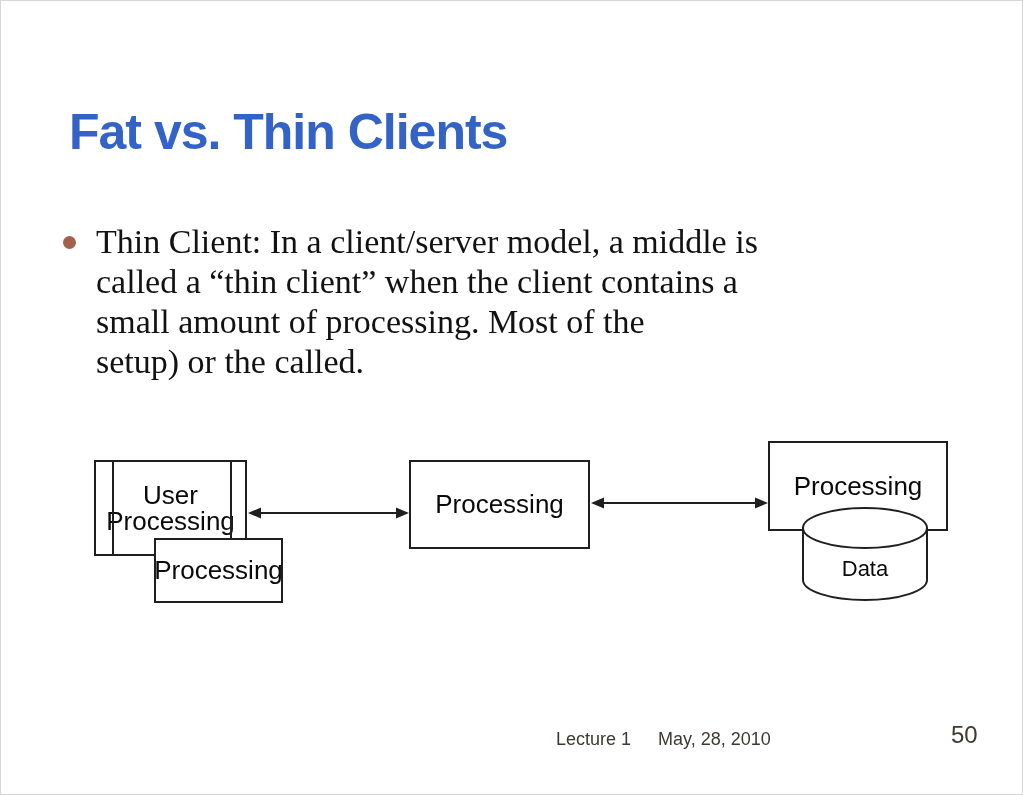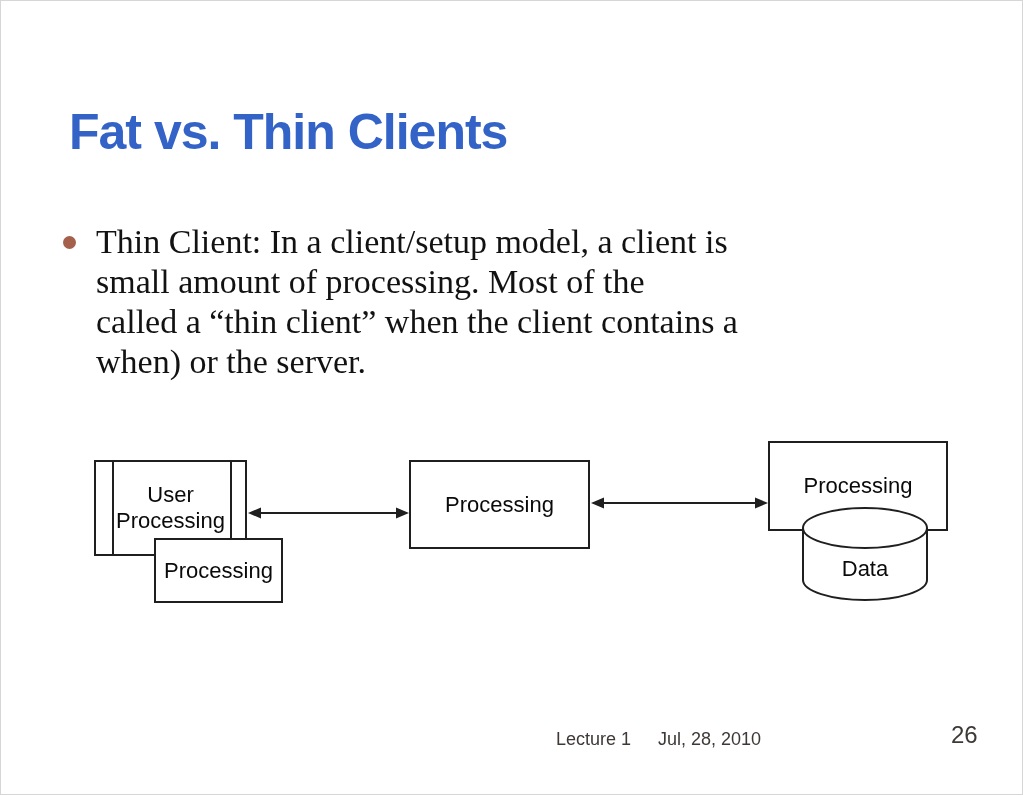--- a/index.html
+++ b/index.html
@@ -33,21 +33,21 @@
     font-family:"Liberation Serif","DejaVu Serif",serif;
     font-size:34px;line-height:40px;color:#121212;
   }
   .body-text .line{white-space:nowrap;}
   
   .dbox{
     position:absolute;box-sizing:border-box;
     border:2px solid #1f1f1f;background:#ffffff;
     display:flex;align-items:center;justify-content:center;
     font-family:"Liberation Sans",sans-serif;
-    font-size:22px;color:#0a0a0a;
+    font-size:26px;color:#0a0a0a;
   }
   .ui-box{left:93px;top:459px;width:153px;height:96px;z-index:1;}
   .ui-box .vline{position:absolute;top:0;width:2px;height:100%;background:#1f1f1f;}
   .vl-left{left:16px;}
   .vl-right{right:13px;}
   .ui-label{text-align:center;line-height:26px;}
   .left-proc{left:153px;top:537px;width:129px;height:65px;z-index:3;}
   .mid-proc{left:408px;top:459px;width:181px;height:89px;z-index:1;}
   .right-proc{left:767px;top:440px;width:180px;height:90px;z-index:1;}
   .arrow{position:absolute;z-index:2;}
@@ -80,24 +80,24 @@
 </style>
 </head>
 <body>
 
 <div class="slide">
 
   <h1 class="title">Fat vs. Thin Clients</h1>
 
   <div class="bullet-dot"></div>
   <div class="body-text">
-    <div class="line">Thin Client: In a client/setup model, a client is</div>
+    <div class="line">Thin Client: In a client/server model, a middle is</div>
+    <div class="line">called a “thin client” when the client contains a</div>
     <div class="line">small amount of processing. Most of the</div>
-    <div class="line">called a “thin client” when the client contains a</div>
-    <div class="line">when) or the server.</div>
+    <div class="line">setup) or the called.</div>
   </div>
 
   <div class="dbox ui-box">
     <span class="vline vl-left"></span>
     <span class="vline vl-right"></span>
     <div class="ui-label">
       <div>User</div>
       <div>Processing</div>
     </div>
   </div>
@@ -128,16 +128,16 @@
 
   <div class="cylinder">
     <svg width="130" height="97" viewBox="0 0 130 97">
       <path d="M3 22 L3 74 A62 20 0 0 0 127 74 L127 22" fill="#ffffff" stroke="#1f1f1f" stroke-width="2"></path>
       <ellipse cx="65" cy="22" rx="62" ry="20" fill="#ffffff" stroke="#1f1f1f" stroke-width="2"></ellipse>
     </svg>
     <span class="data-label">Data</span>
   </div>
 
   <span class="footer-text footer-lecture">Lecture 1</span>
-  <span class="footer-text footer-date">Jul, 28, 2010</span>
-  <span class="page-number">26</span>
+  <span class="footer-text footer-date">May, 28, 2010</span>
+  <span class="page-number">50</span>
 
 </div>
 
 </body></html>

